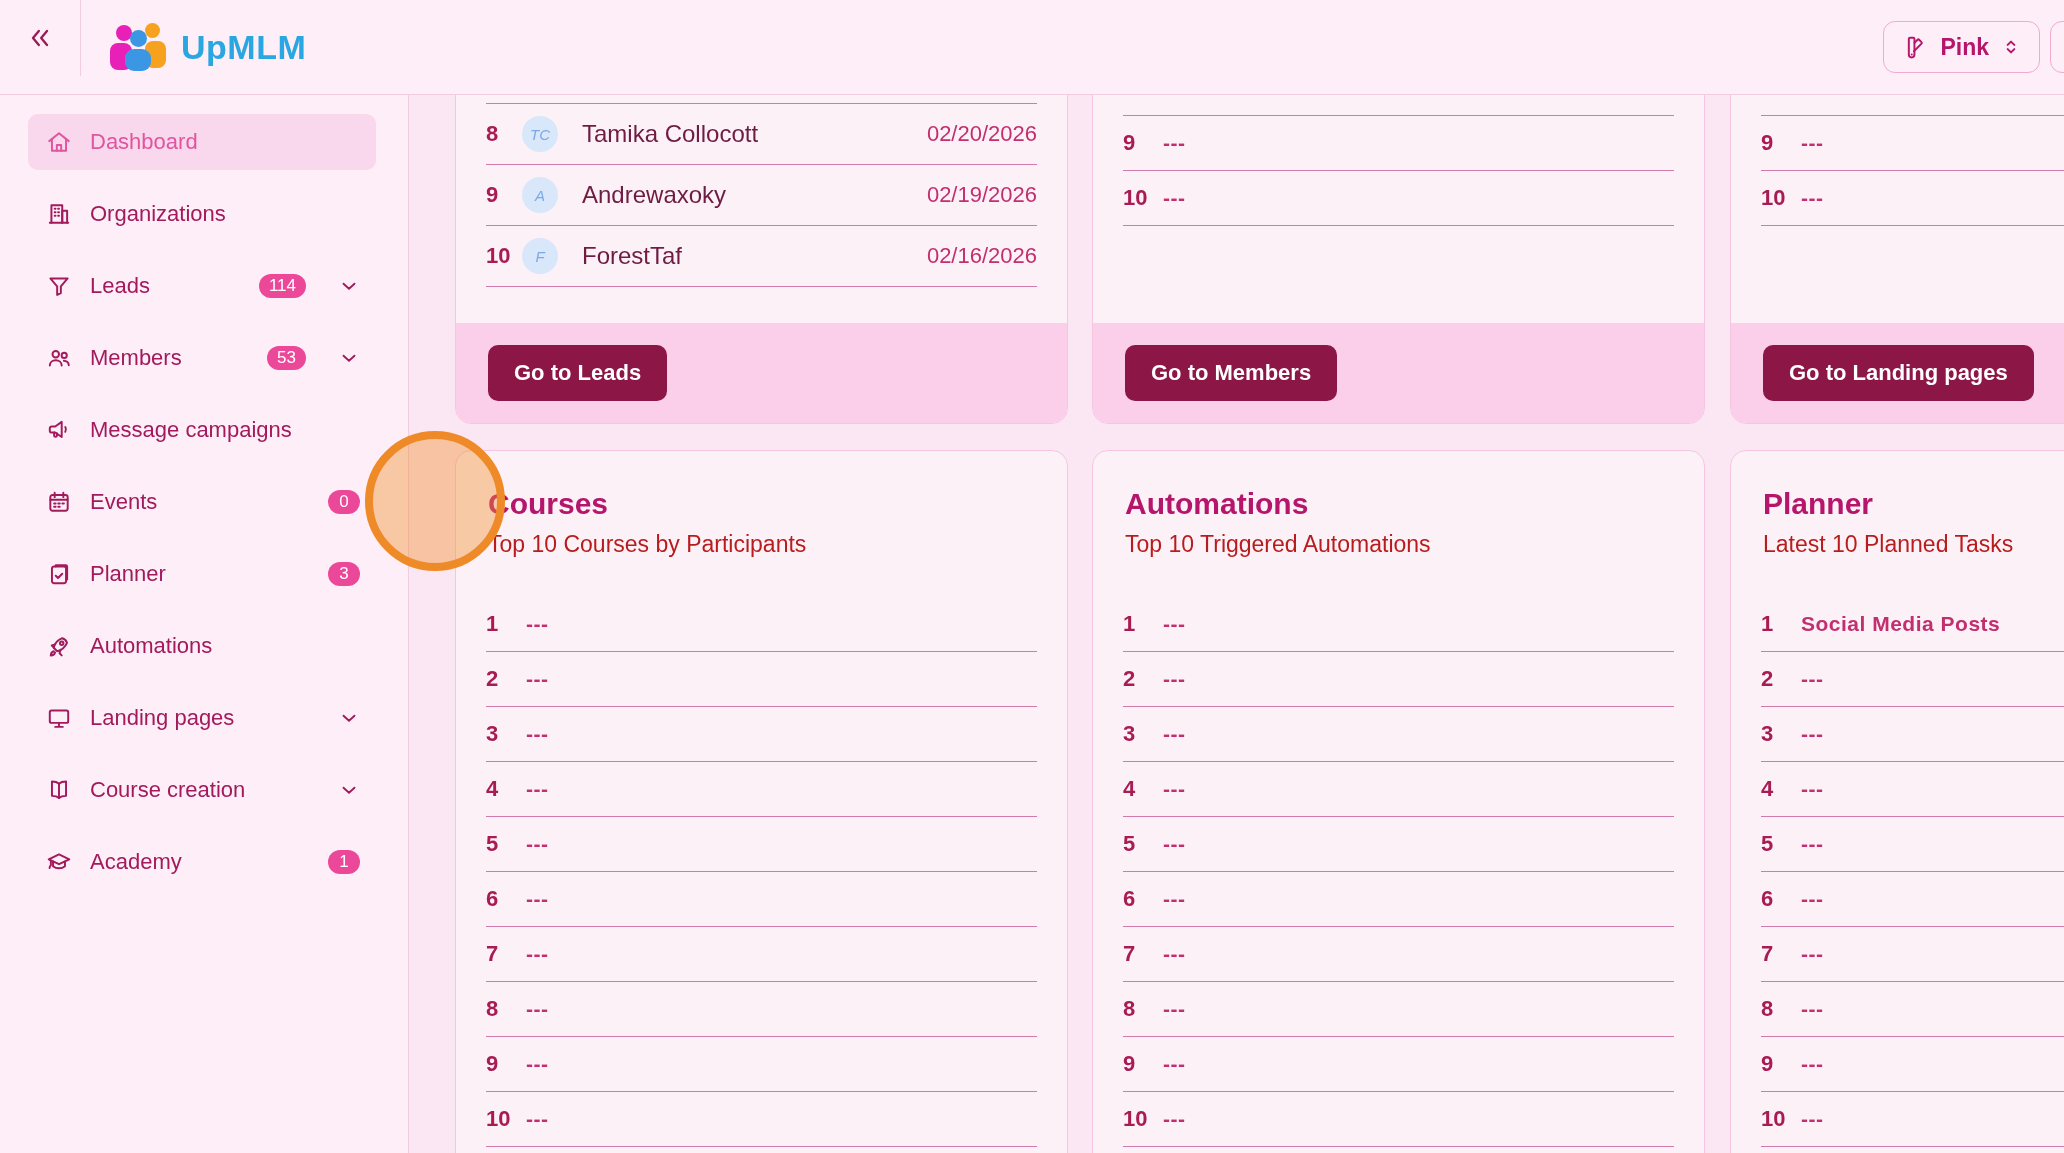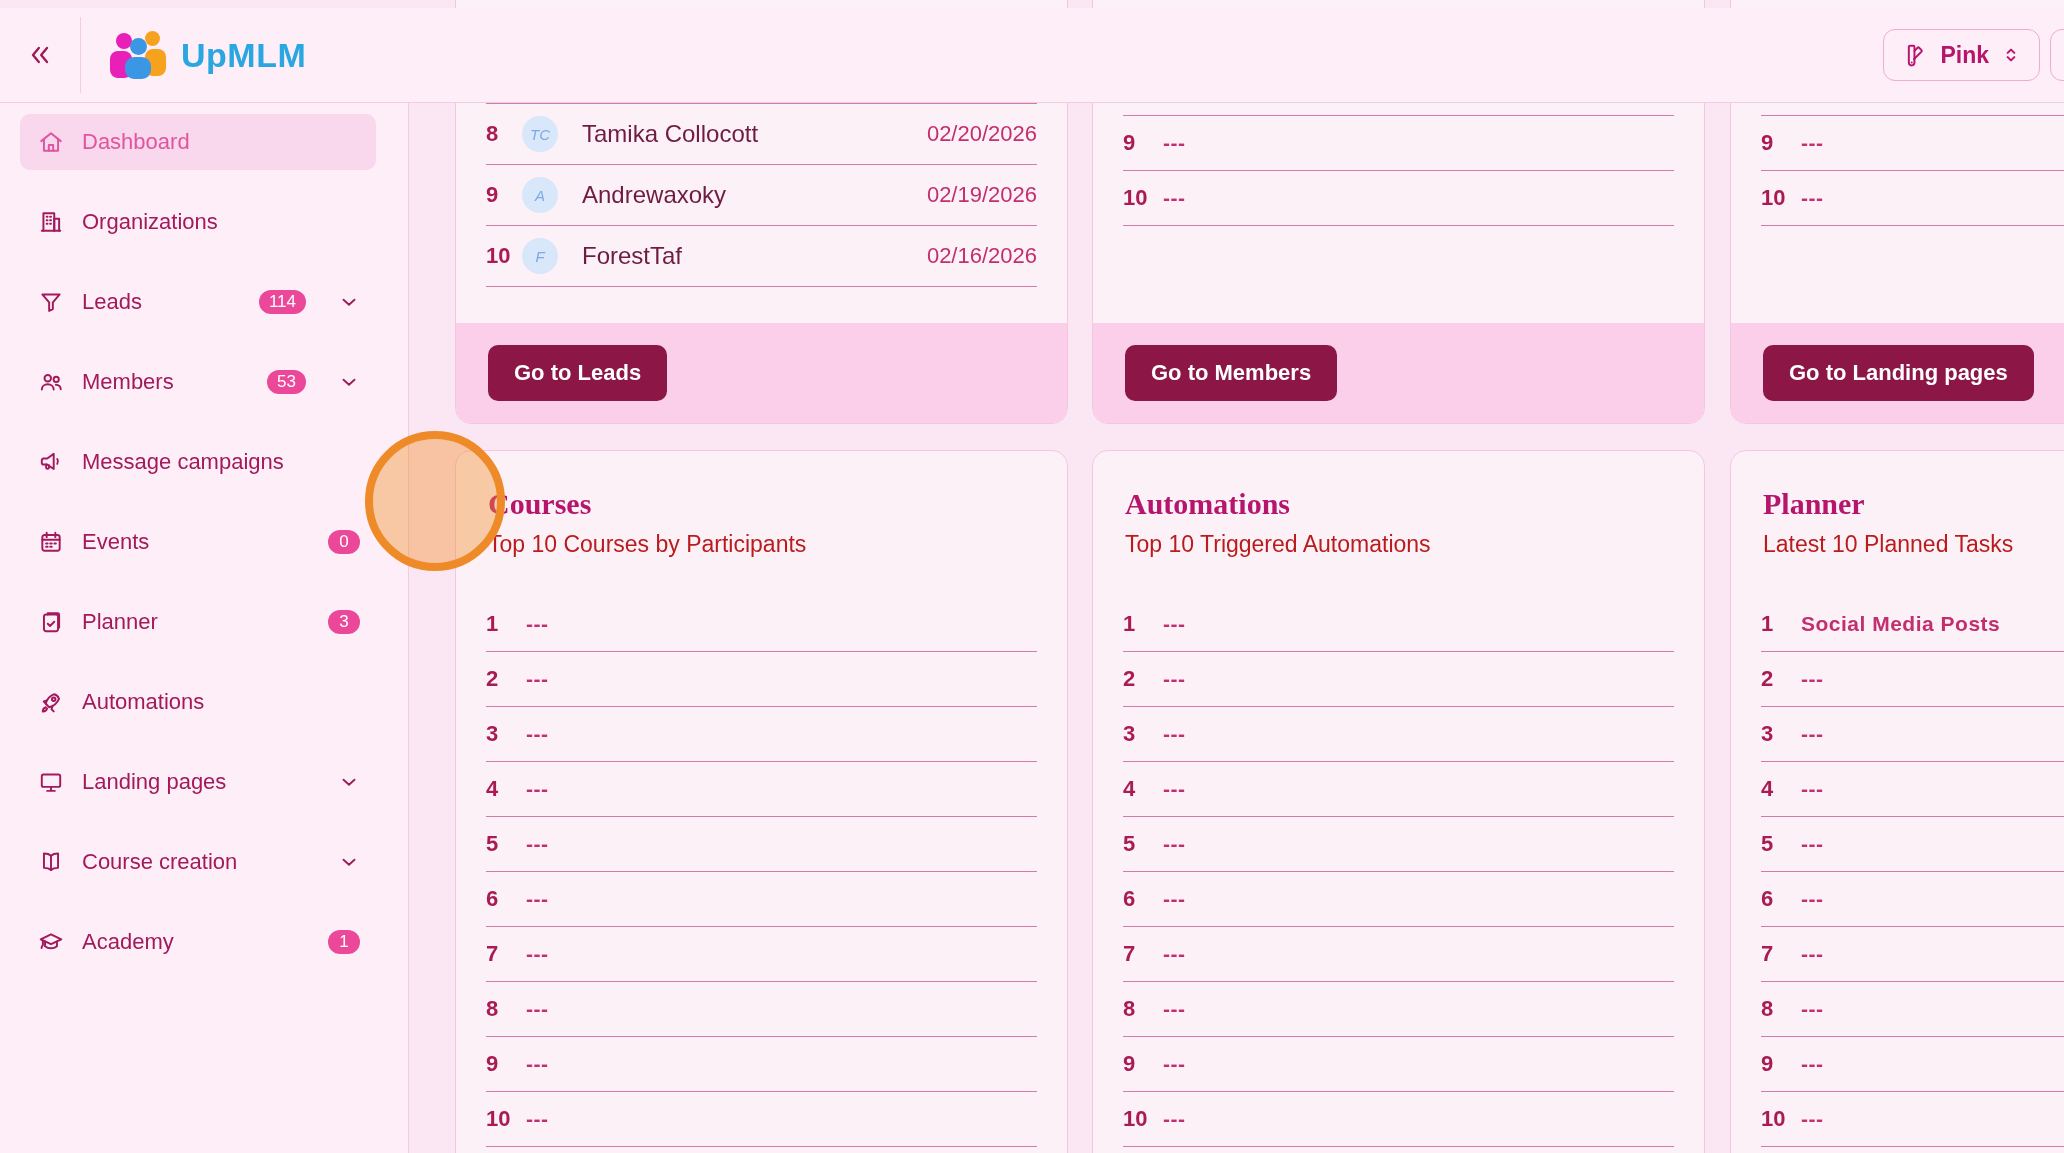--- a/index.html
+++ b/index.html
@@ -2,21 +2,21 @@
 <html><head>
 <meta charset="utf-8">
 <style>
   * { margin:0; padding:0; box-sizing:border-box; }
   html,body { background:#fbe7f3; }
   body { font-family:"Liberation Sans","DejaVu Sans",sans-serif; }
   .app { position:relative; width:2064px; height:1153px; overflow:hidden; background:#fbe7f3; }
 
   
   .hdr { position:absolute; top:0; left:0; right:0; height:95px; background:#fdeef7;
-         border-bottom:1px solid #f2cce1; display:flex; align-items:center; z-index:30;margin-top:8px; }
+         border-bottom:1px solid #f2cce1; display:flex; z-index:30; }
   .collapse-btn { width:81px; height:76px; display:flex; align-items:center; justify-content:center;
          background:transparent; border:none; border-right:1px solid #f2cce1; color:#9c1b56; cursor:pointer; }
   .brand { display:flex; align-items:center; gap:14px; margin-left:28px; }
   .brand-text { font-size:34px; font-weight:800; color:#2aa7e0; letter-spacing:.5px; }
   .logo { position:relative; width:58px; height:50px; }
   .logo span { position:absolute; }
   .fig-l-head { left:7px;  top:3px;  width:16px; height:16px; border-radius:50%; background:#e820b8; }
   .fig-l-body { left:1px;  top:21px; width:22px; height:27px; border-radius:8px;  background:#e820b8; }
   .fig-r-head { right:7px; top:1px;  width:15px; height:15px; border-radius:50%; background:#f6a21f; }
   .fig-r-body { right:1px; top:19px; width:21px; height:27px; border-radius:8px;  background:#f6a21f; }
@@ -25,21 +25,21 @@
   .hdr-right { position:absolute; right:0; top:50%; transform:translateY(-50%); display:flex; gap:10px; align-items:center; }
   .pill-btn { display:flex; align-items:center; gap:12px; height:52px; padding:0 18px;
               background:transparent; border:1.5px solid #f0abd1; border-radius:12px;
               color:#b5156b; font-size:23px; font-weight:700; cursor:pointer; }
   .partial-btn { width:64px; height:52px; margin-right:-50px; background:transparent;
               border:1.5px solid #f0abd1; border-radius:12px; }
 
   
   .sidebar { position:absolute; top:76px; left:0; bottom:0; width:409px; background:#fdeef7;
              border-right:1px solid #f2cce1; z-index:20; }
-  .nav { padding:38px 32px 0 20px; display:flex; flex-direction:column; gap:24px; }
+  .nav { padding:38px 32px 0 28px; display:flex; flex-direction:column; gap:16px; }
   .nav-item { height:56px; display:flex; align-items:center; gap:18px; padding:0 16px 0 18px;
               border-radius:10px; color:#a21a5c; font-size:22px; cursor:pointer; }
   .nav-item.active { background:#f9d7ec; color:#df55a0; }
   .nav-item svg.ic { flex:0 0 auto; }
   .badge { margin-left:auto; background:#ec4899; color:#ffffff; font-size:17px; font-weight:400;
            min-width:32px; height:24px; padding:0 10px; border-radius:16px;
            display:flex; align-items:center; justify-content:center; }
   .nav-chevron { margin-left:14px; flex:0 0 auto; }
   .nav-chevron.solo { margin-left:auto; }
 
@@ -47,21 +47,21 @@
   .main { position:absolute; inset:0; z-index:10; }
   .card { position:absolute; width:613px; background:#fdf1f8; border:1px solid #f5c6e2; border-radius:16px; }
   .leads-card       { left:455px;  top:-467px; height:891px; }
   .members-card     { left:1092px; top:-470px; height:894px; }
   .landing-card     { left:1730px; top:-470px; height:894px; }
   .courses-card     { left:455px;  top:450px;  height:894px; }
   .automations-card { left:1092px; top:450px;  height:894px; }
   .planner-card     { left:1730px; top:450px;  height:894px; }
 
   .card-head { padding:36px 32px 0 32px; }
-  .card-title { font-size:30px; font-weight:800; color:#b5156b;font-family:Liberation Serif, serif; }
+  .card-title { font-size:30px; font-weight:800; color:#b5156b; }
   .card-subtitle { margin-top:10px; font-size:23px; color:#b91c1c; }
 
   .list { position:absolute; left:0; right:0; }
   .leads-card .list { top:570px; }
   .members-card .list, .landing-card .list { top:530px; }
   .courses-card .list, .automations-card .list, .planner-card .list { top:146px; }
 
   .row { display:flex; align-items:center; margin:0 30px; border-bottom:1px solid #d07ba9; }
   .plain-row { height:55px; }
   .lead-row  { height:61px; }

